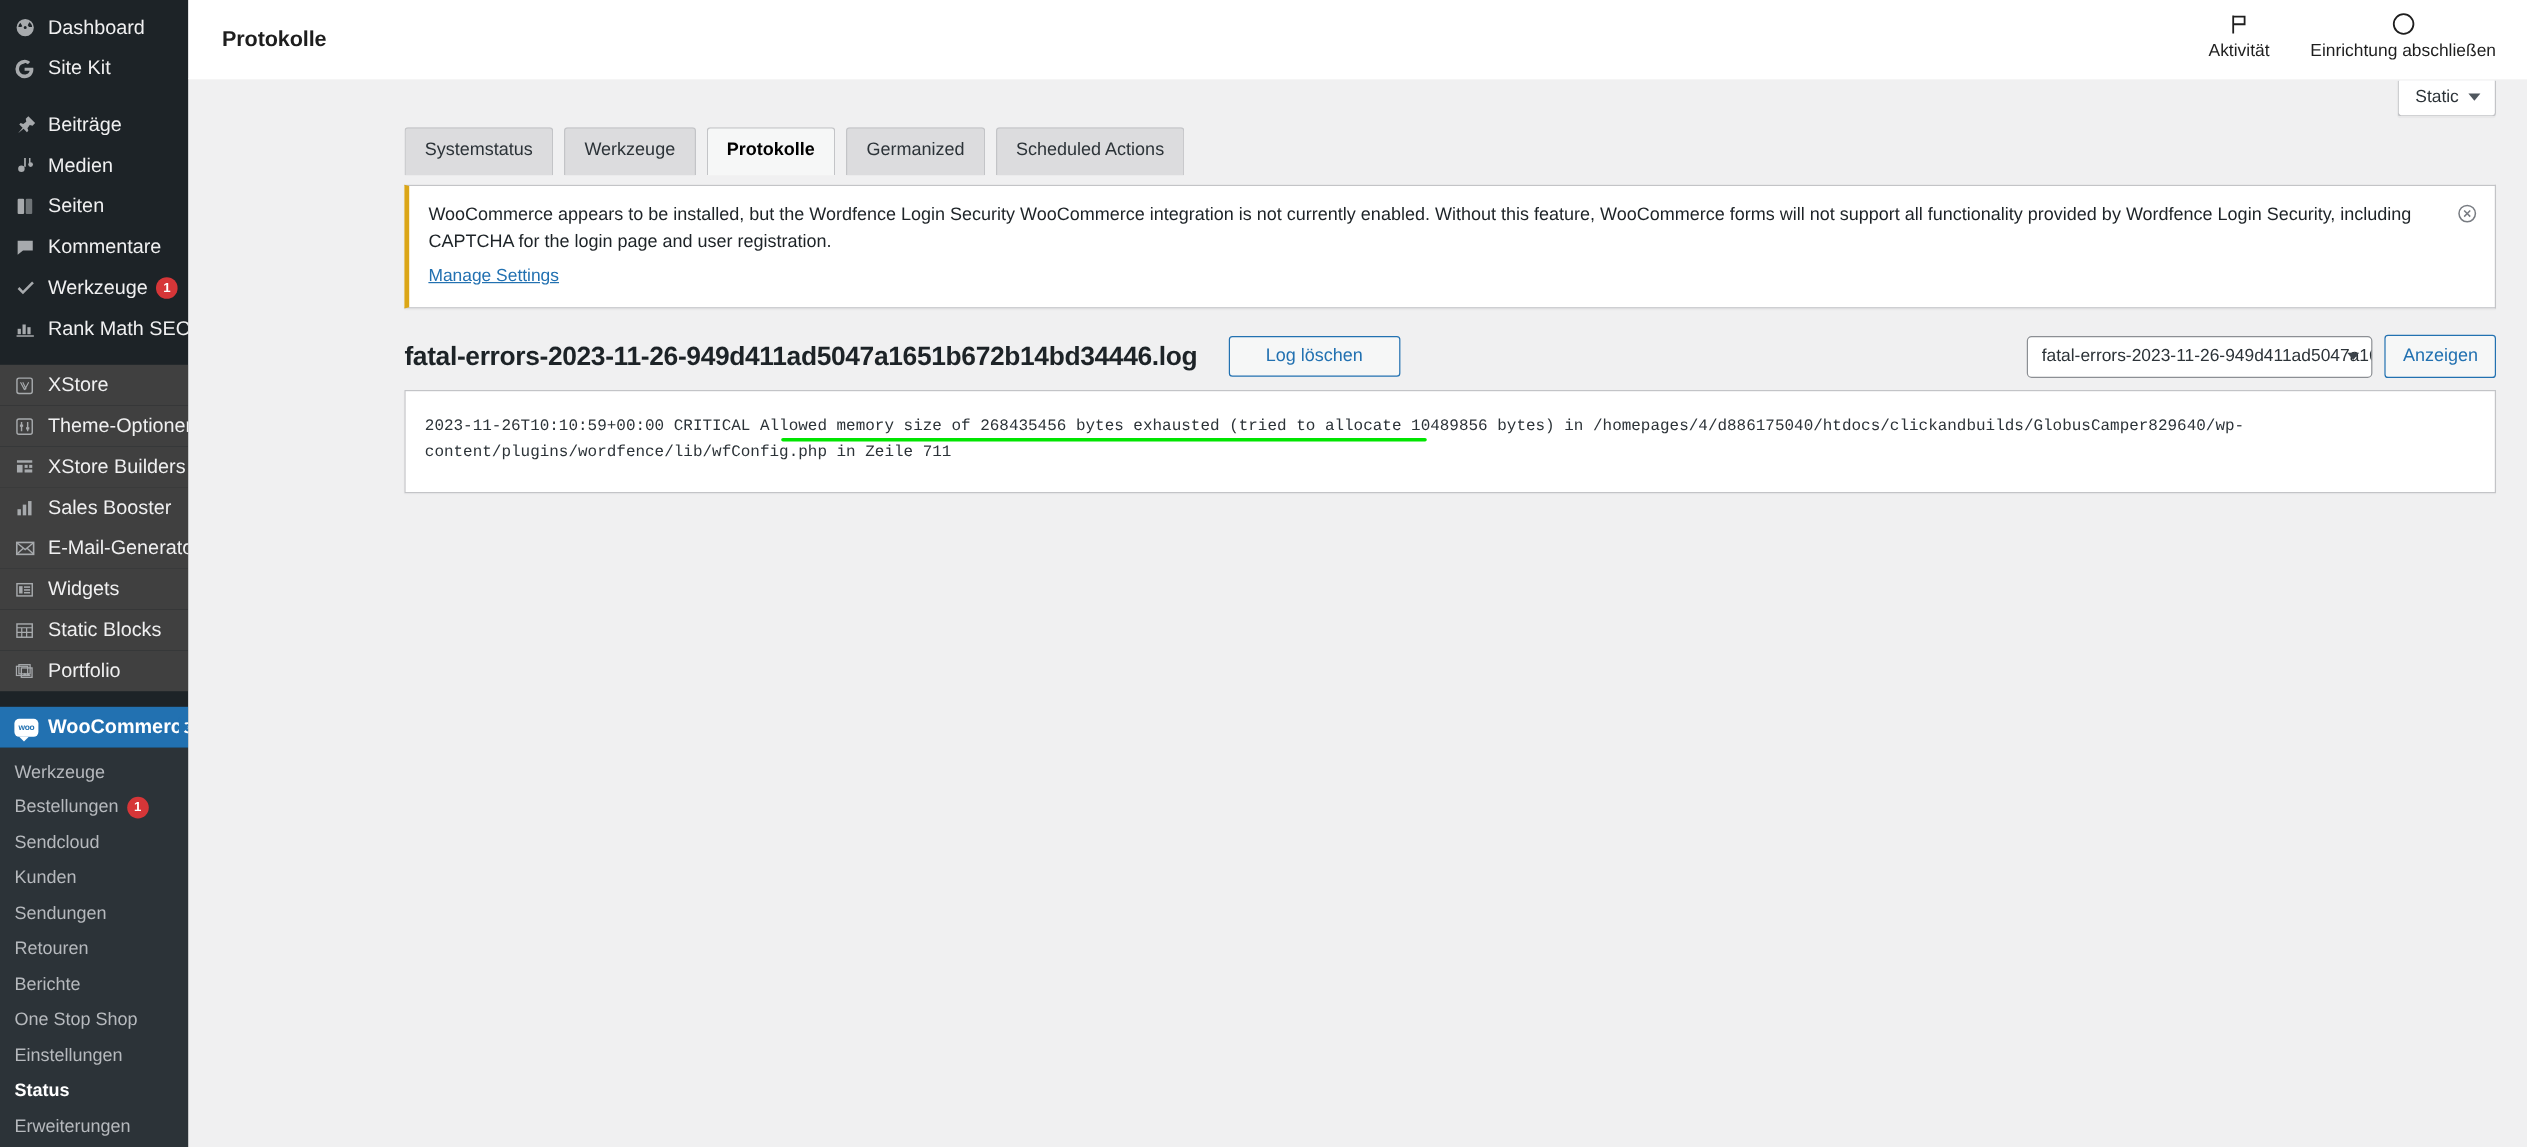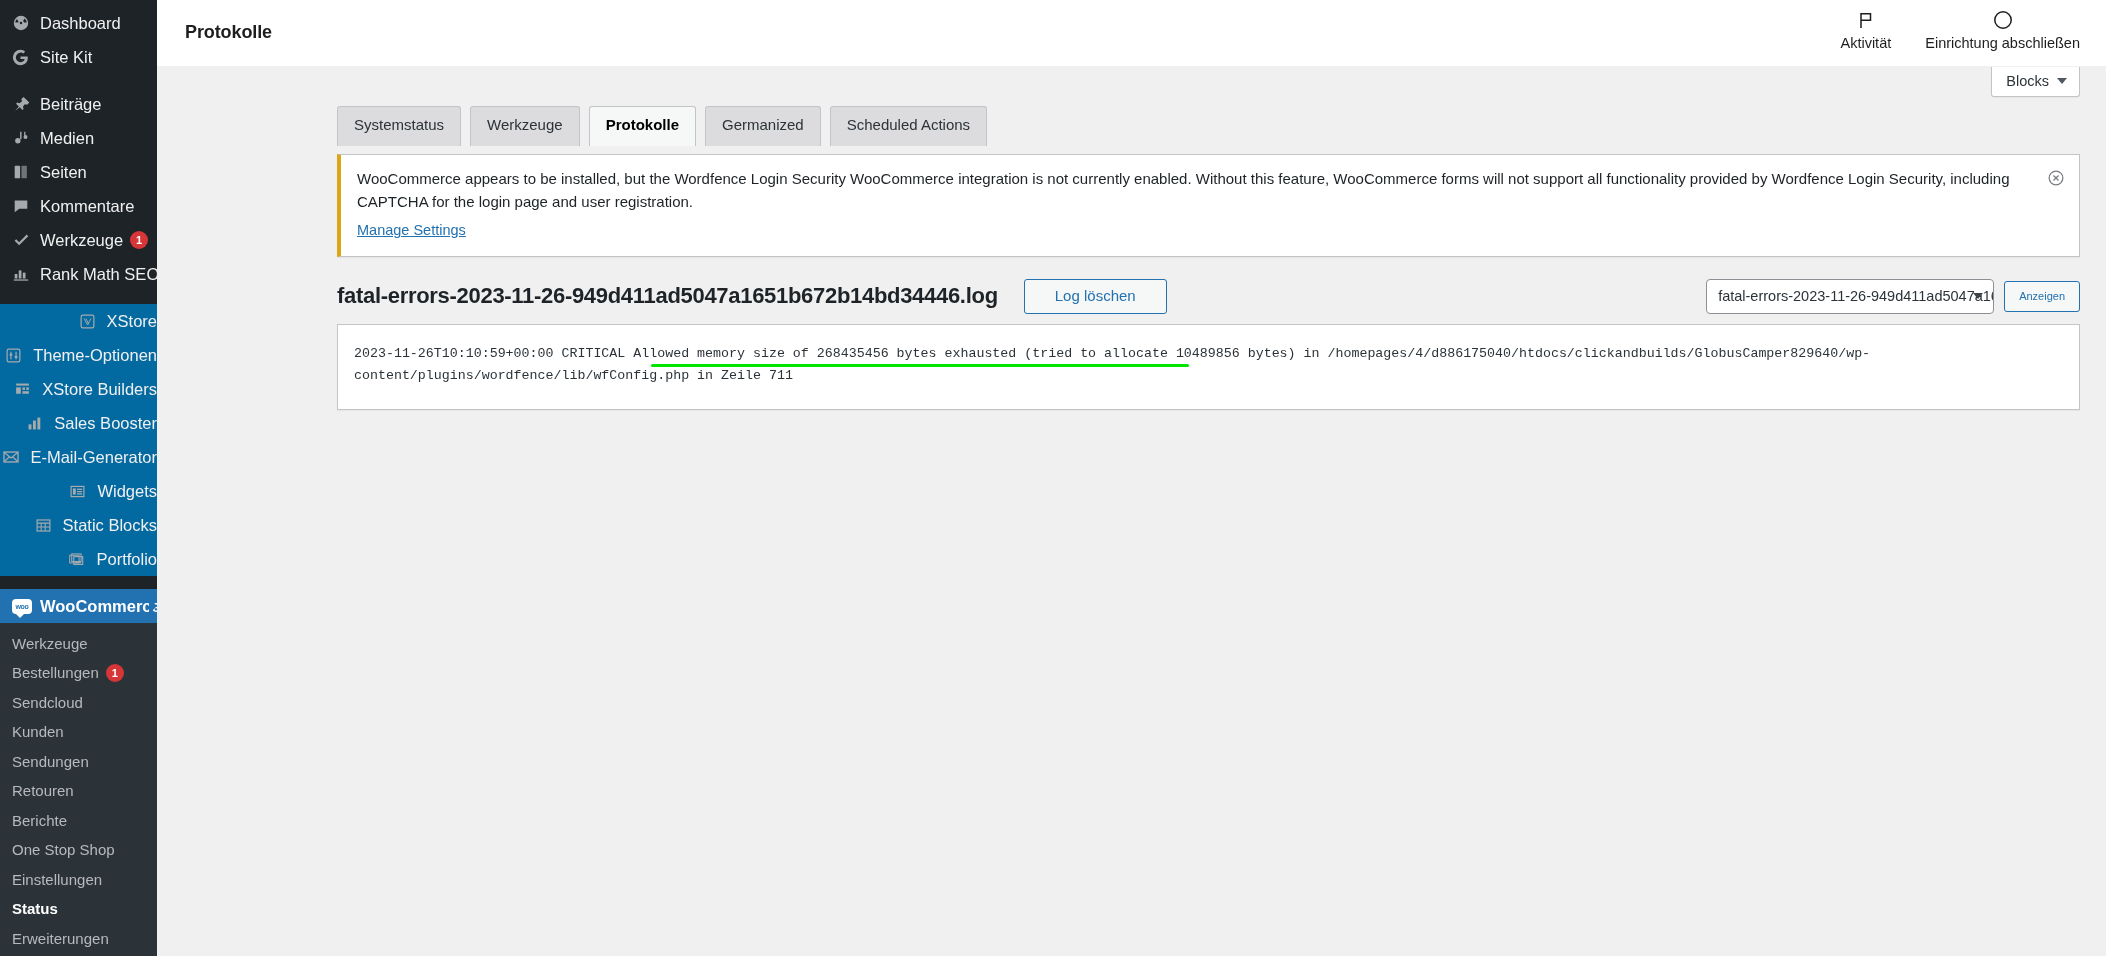--- a/index.html
+++ b/index.html
@@ -36,21 +36,21 @@
     cursor: pointer;
     white-space: nowrap;
   }
   .menu-item .mi-icon {
     width: 26px; flex: 0 0 26px;
     display: flex; align-items: center; justify-content: flex-start;
     color: #a7aaad;
   }
   .menu-item .mi-label { padding-left: 2px; }
   .menu-sep { height: 13px; }
-  .menu-item.group-alt { background: #0369a1; justify-content: flex-end; }
+  .menu-item.group-alt { background: #404040; }
   .menu-item.current {
     background: #2271b1;
     color: #fff;
     font-weight: 600;
   }
   .menu-item.current .mi-icon { color: #fff; }
   .menu-item.current::after {
     content: "";
     position: absolute;
     right: -8px; top: 50%;
@@ -278,21 +278,21 @@
     width: 0; height: 0;
     border-left: 5px solid transparent;
     border-right: 5px solid transparent;
     border-top: 6px solid #3c434a;
   }
   #btn-view {
     background: #f6f7f7;
     border: 1px solid #2271b1;
     color: #2271b1;
     border-radius: 3px;
-    font-size: 11px;
+    font-size: 15px;
     padding: 7px 14px 8px;
     cursor: pointer;
     line-height: 1.3;
   }
 
   
   #log-box {
     margin: 10px 26px 0 180px;
     background: #fff;
     border: 1px solid #c3c4c7;
@@ -568,21 +568,21 @@
                 <circle cx="10" cy="10" r="8.2" fill="none" stroke="#1e1e1e" stroke-width="1.5"></circle>
               </svg>
           </span>
           <span>Einrichtung abschließen</span>
         </div>
       </div>
     </div>
 
     <div id="help-row">
       <div id="help-btn">
-        <span>Blocks</span>
+        <span>Static</span>
         <span class="caret-down"></span>
       </div>
     </div>
 
     <div id="tabs">
       <div class="tab">Systemstatus</div>
       <div class="tab">Werkzeuge</div>
       <div class="tab active">Protokolle</div>
       <div class="tab">Germanized</div>
       <div class="tab">Scheduled Actions</div>

